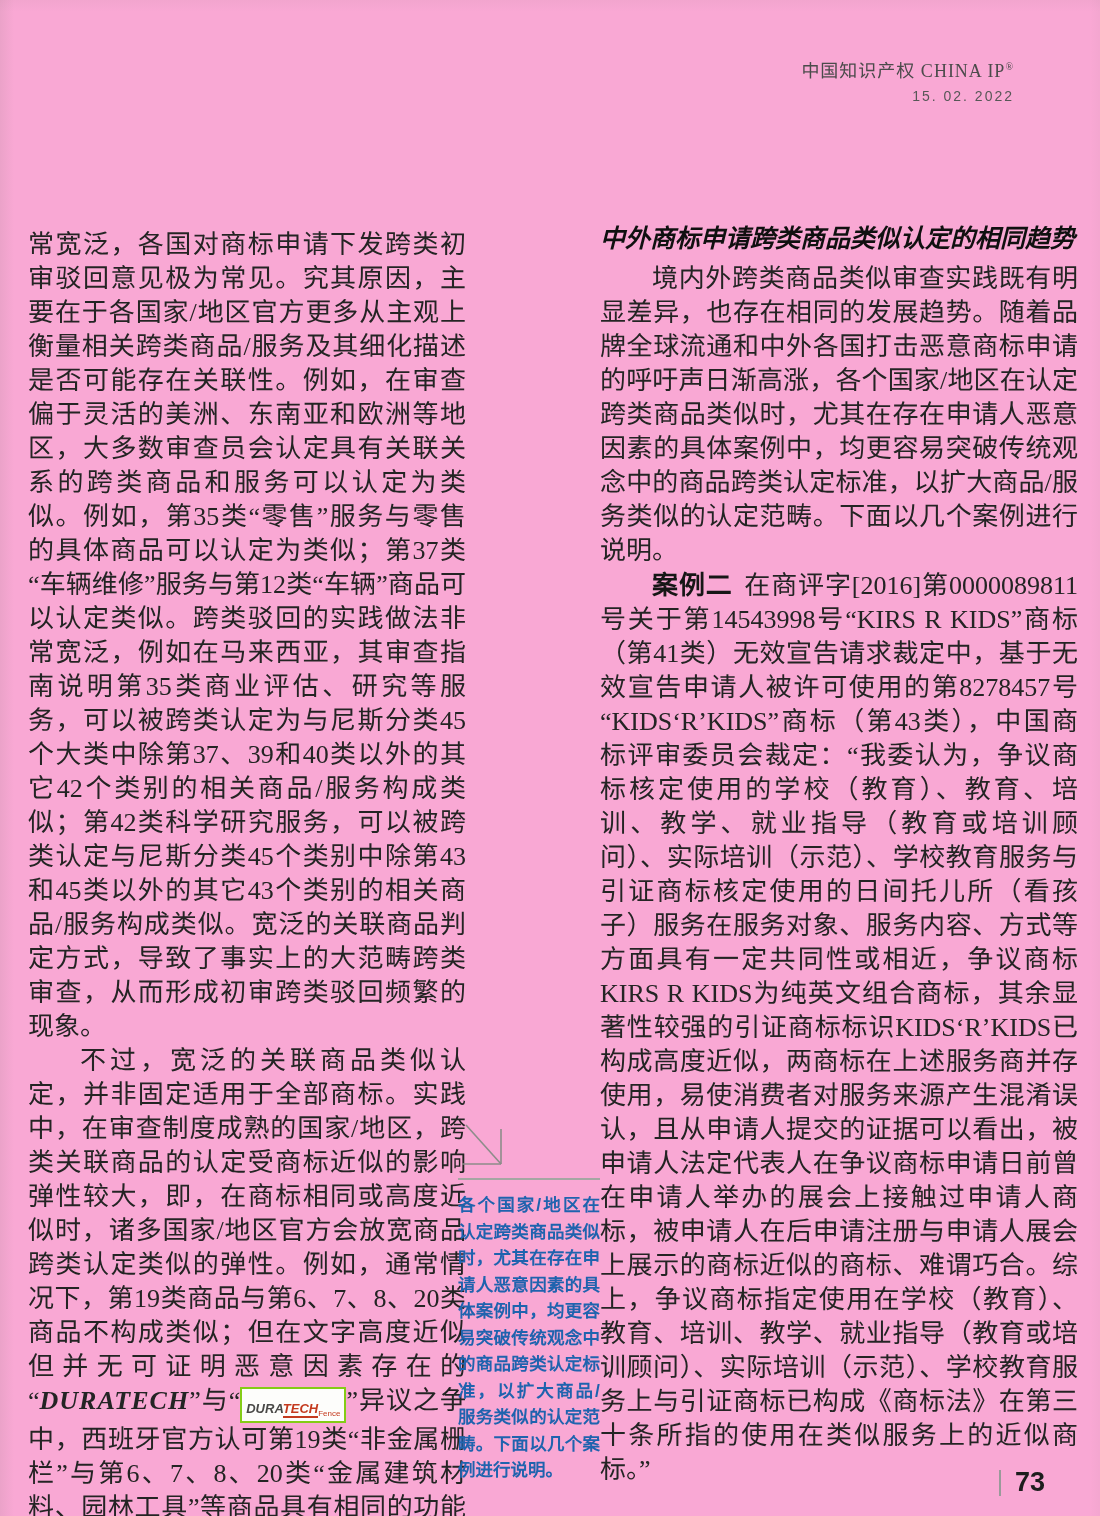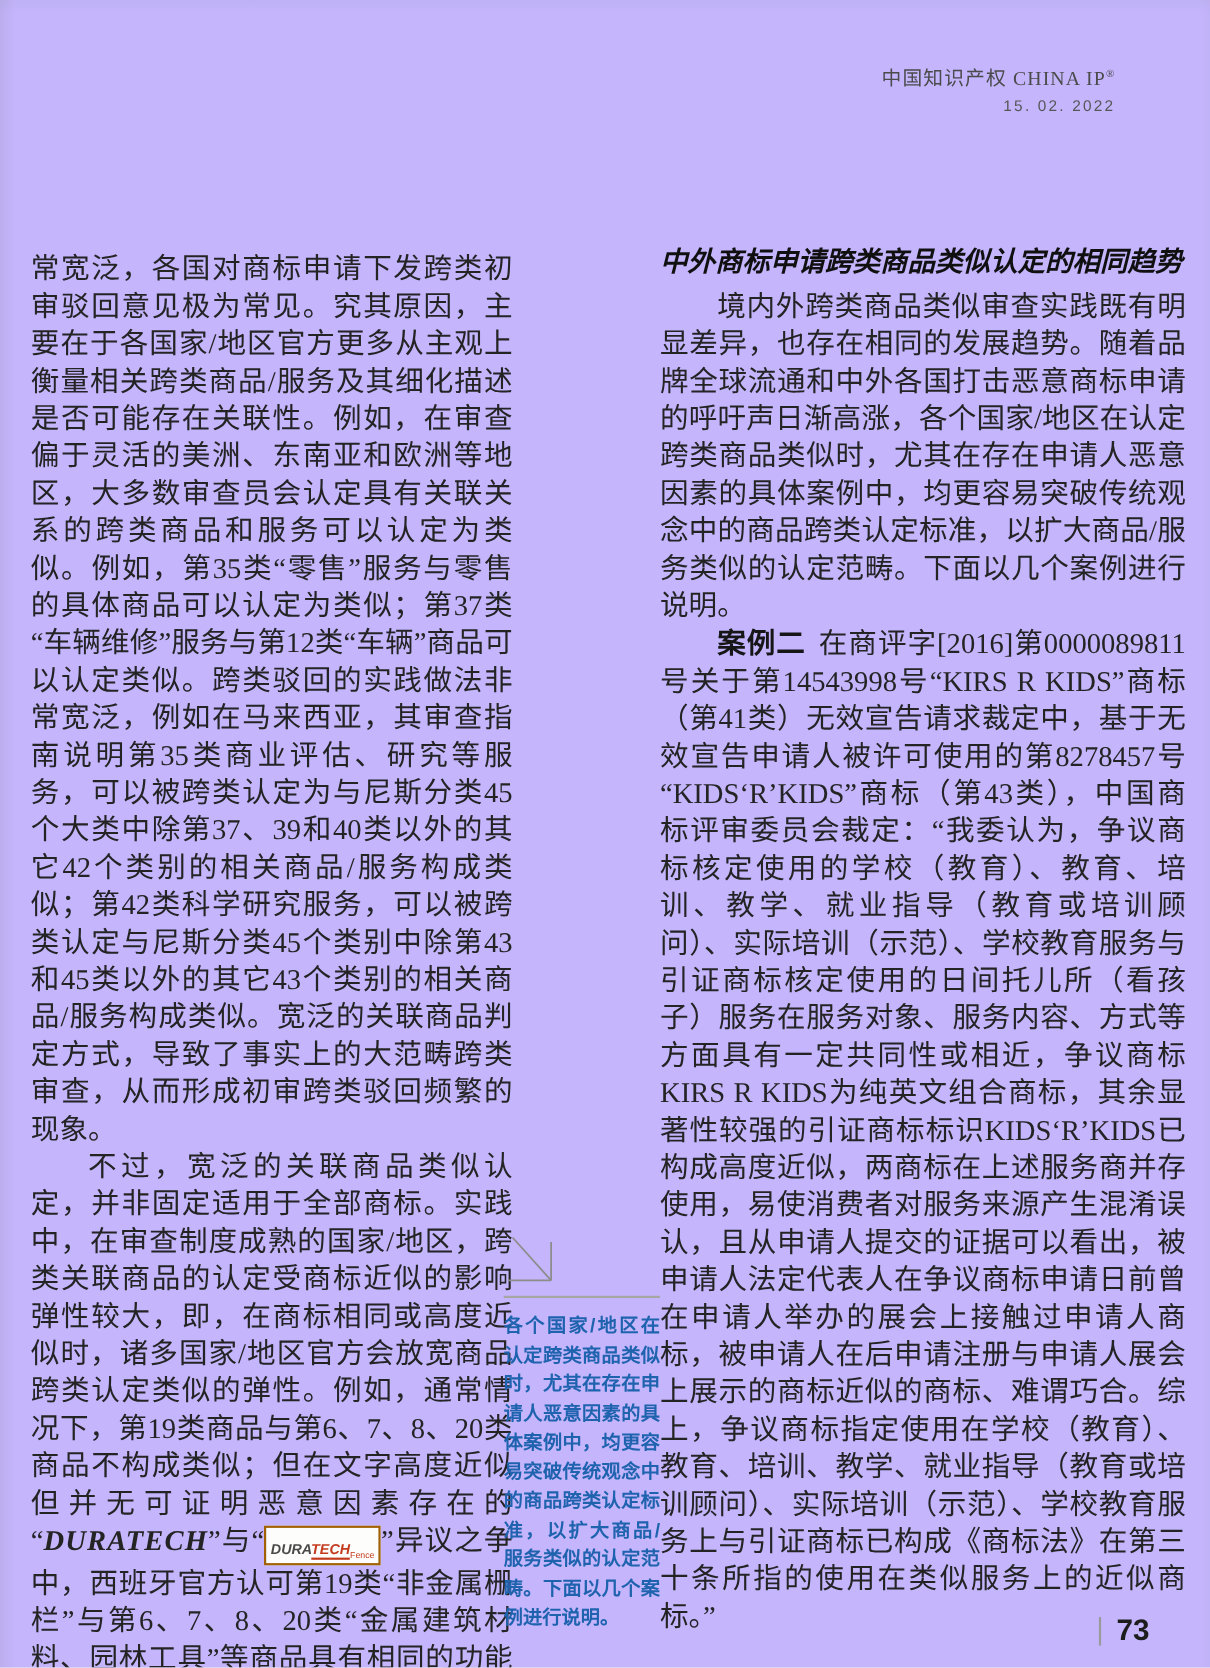--- a/index.html
+++ b/index.html
@@ -1,19 +1,19 @@
 <!DOCTYPE html>
 <html lang="zh-CN" style="--accent: #1f63ae;"><head>
 <meta charset="utf-8">
 <style>
   :root { --accent: #1f63ae; }
   html,body { margin:0; padding:0; background:#e9e9e7; }
   .page {
     position:relative; width:1100px; height:1516px; margin:0 auto;
-    background:#c4b5fd; overflow:hidden;
+    background:#f9a8d4; overflow:hidden;
     font-family:"Liberation Serif","DejaVu Serif",serif; color:#262626;
   }
   .page::before {
     content:""; position:absolute; inset:0; pointer-events:none;
     background:
       linear-gradient(to right, rgba(110,110,100,0.10), rgba(0,0,0,0) 14px),
       linear-gradient(to bottom, rgba(110,110,100,0.05), rgba(0,0,0,0) 12px),
       linear-gradient(to left, rgba(110,110,100,0.04), rgba(0,0,0,0) 10px);
   }
 
@@ -33,21 +33,21 @@
   .sec-title {
     margin:0 0 8px; font-family:"Liberation Sans","DejaVu Sans",sans-serif;
     font-size:25px; font-weight:bold; color:#101010; line-height:32px; text-indent:0;font-style:italic;
   }
   .case-label { font-family:"Liberation Sans","DejaVu Sans",sans-serif; font-weight:bold;
     color:#161616; margin-right:0.45em; }
   .latin-bold { font-weight:bold; letter-spacing:1px;font-style:italic; }
 
   
   .duratech-logo {
-    display:inline-block; border:2px solid #a16207; background:#fdfdfb;
+    display:inline-block; border:2px solid #84cc16; background:#fdfdfb;
     padding:2px 4px 3px; line-height:1; vertical-align:-4px; white-space:nowrap;
     font-family:"Liberation Sans","DejaVu Sans",sans-serif; text-indent:0;
   }
   .lg-dura  { font-size:13px; font-weight:bold; font-style:italic; color:#4a4a48; }
   .lg-tech  { font-size:13px; font-weight:bold; font-style:italic; color:#c43a1e;
     border-bottom:2px solid #c43a1e; }
   .lg-fence { font-size:8px; color:#c43a1e; vertical-align:-3px; }
 
   
   .gutter { position:absolute; left:458px; top:1118px; width:142px; }

